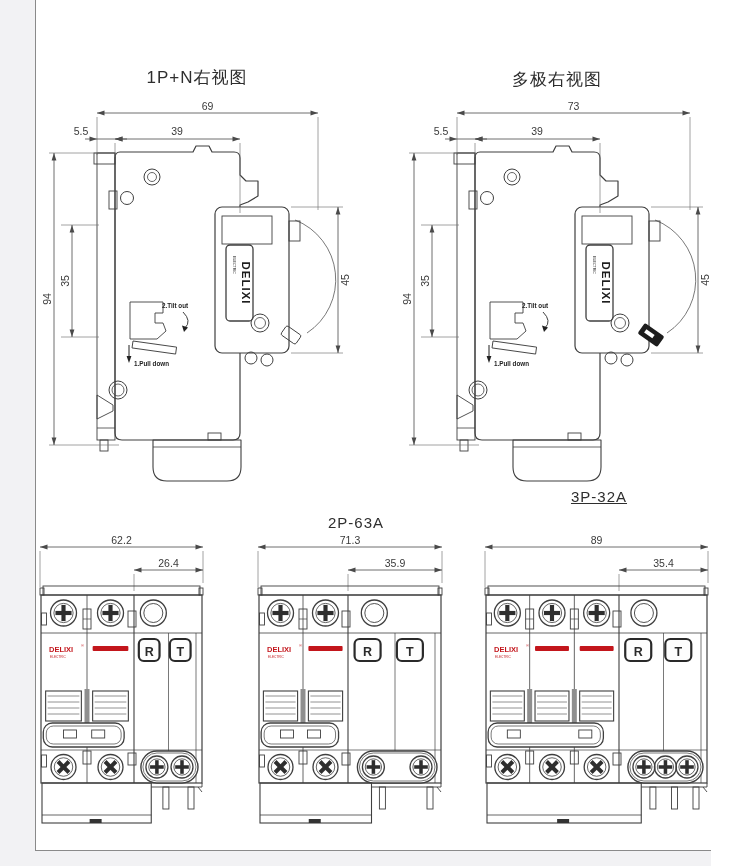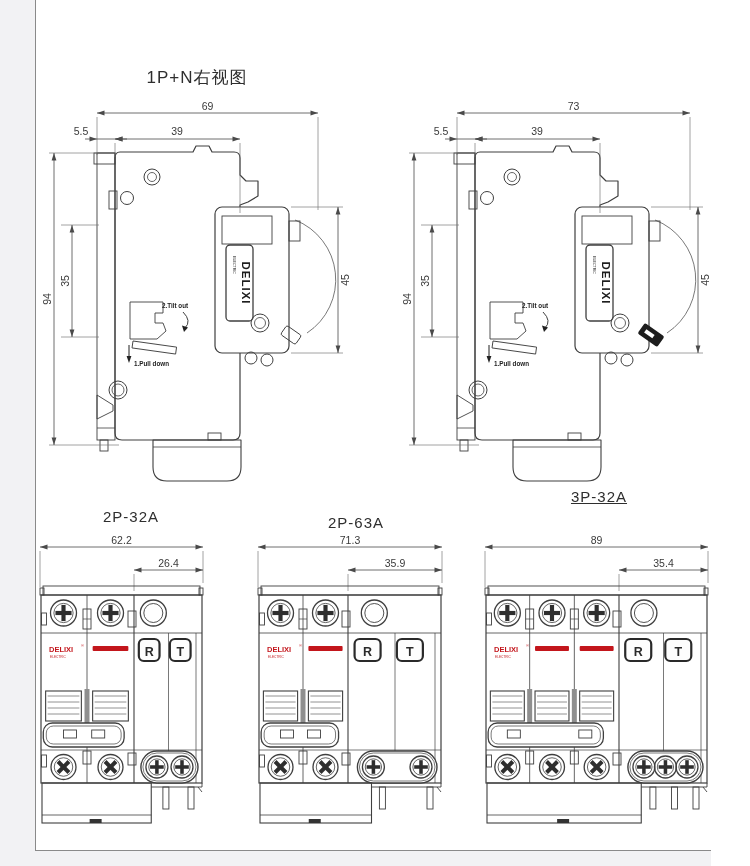--- a/index.html
+++ b/index.html
@@ -13,22 +13,22 @@
   .front-title{font-size:15px;letter-spacing:1px;}
   svg text{font-family:"Liberation Sans",sans-serif;}
 </style>
 </head>
 <body>
 
 <div class="stage">
   <div class="canvas"></div>
 
   <div class="vtitle side-title abs" style="left:112px;top:66px;">1P+N右视图</div>
+  <div class="vtitle side-title abs" style="left:472px;top:68px;">多极右视图</div>
 
-  <div class="vtitle front-title abs" style="left:46px;top:508px;">2P-32A</div>
   <div class="vtitle front-title abs" style="left:271px;top:514px;">2P-63A</div>
   <div class="vtitle front-title abs" style="left:514px;top:488px;text-decoration:underline;">3P-32A</div>
 
   <svg id="sv0" class="abs" style="left:37px;top:92px;" width="312" height="402">
       <g transform="translate(8,3)">
         <g>
           <rect x="52" y="58" width="18" height="287" rx="0" fill="none" stroke="#3f3f3f" stroke-width="0.9"></rect>
           <rect x="49" y="58" width="21" height="11" rx="0" fill="none" stroke="#3f3f3f" stroke-width="0.9"></rect>
           <rect x="64" y="96" width="8" height="18" rx="0" fill="none" stroke="#3f3f3f" stroke-width="0.9"></rect>
           <path d="M52,300 L68,310 L68,316 L52,324 Z" fill="none" stroke="#3f3f3f" stroke-width="0.9" stroke-linejoin="round"></path>

